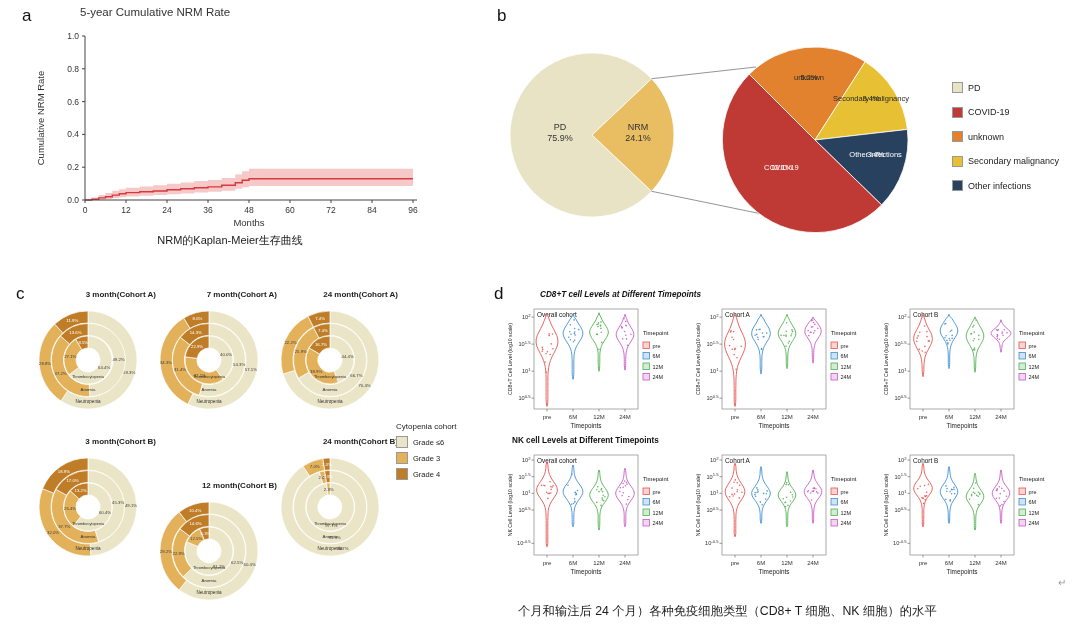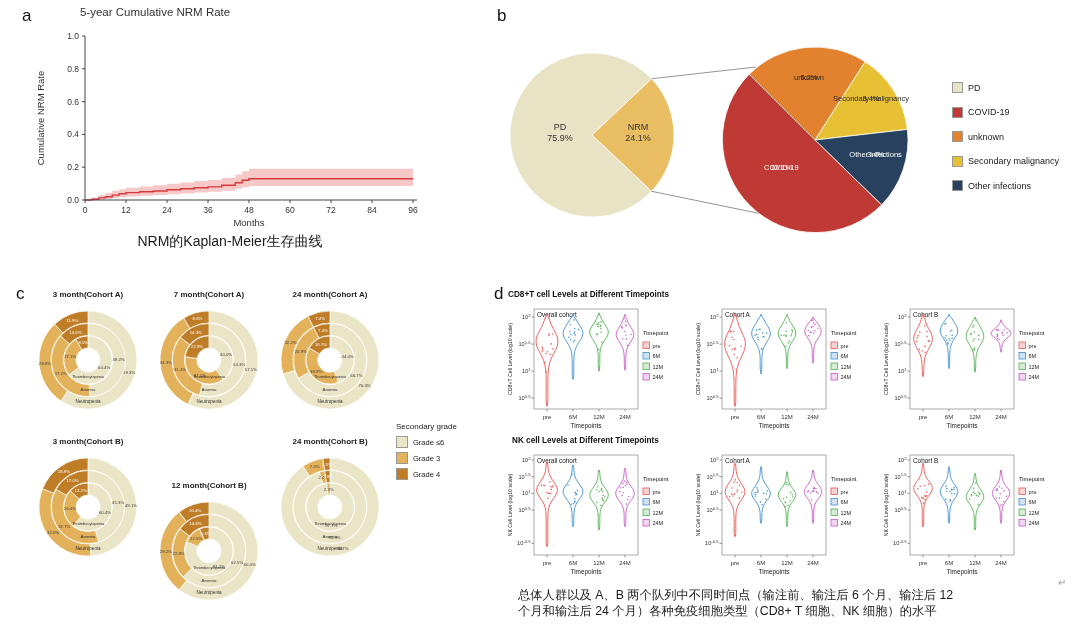--- a/index.html
+++ b/index.html
@@ -2,28 +2,28 @@
 <html><head>
 <meta charset="utf-8">
 <style>
   html,body{margin:0;padding:0;background:#fff;}
   body{width:1080px;height:625px;position:relative;font-family:"Liberation Sans",sans-serif;color:#222;overflow:hidden;}
   .canvas{position:absolute;left:0;top:0;width:1080px;height:625px;}
   .plabel{position:absolute;font-size:17px;color:#111;}
   .km-title{position:absolute;left:80px;top:6px;font-size:11.5px;color:#333;}
   #km-plot{position:absolute;left:30px;top:26px;}
   .cap{position:absolute;font-size:12.5px;color:#1b1b1b;text-align:center;}
-  .cap-a{left:30px;top:233px;width:400px;font-size:14px;}
+  .cap-a{left:30px;top:233px;width:400px;font-size:11px;}
   #pie-plot{position:absolute;left:500px;top:18px;}
   .legend-b{position:absolute;left:952px;top:82px;font-size:9px;color:#222;}
   .legend-b .lrow{display:flex;align-items:center;margin-bottom:13.5px;white-space:nowrap;}
   .sw{display:inline-block;width:9px;height:9px;margin-right:5px;border:0.5px solid #999;flex:0 0 auto;}
   .cap-b{left:555px;top:247px;width:470px;}
   .cyto{position:absolute;width:136px;}
-  .cyto-title{font-size:8px;font-weight:bold;text-align:center;color:#222;height:11px;}
+  .cyto-title{font-size:8px;font-weight:bold;text-align:right;color:#222;height:11px;}
   .cyto-svg{display:block;}
   .legend-c{position:absolute;left:396px;top:422px;font-size:7.5px;color:#222;}
   .legend-c .lg-title{font-size:8px;margin-bottom:5px;}
   .legend-c .lrow{display:flex;align-items:center;margin-bottom:4px;}
   .legend-c .sw{width:10px;height:10px;}
   .cap-c{left:10px;top:595px;width:470px;font-size:12px;}
   .vrow-title{position:absolute;font-size:8.2px;font-weight:bold;color:#111;}
   .violin-svg{position:absolute;}
   .cap-d{left:518px;top:587px;width:556px;font-size:12.3px;text-align:left;line-height:1.32;}
   .ret{position:absolute;left:1058px;top:577px;font-size:10px;color:#999;}
@@ -270,37 +270,37 @@
         <path d="M68.0,35.0A24,24 0 1 1 64.5,35.3L66.3,47.1A12,12 0 1 0 68.0,47.0Z" fill="#eae5c6" stroke="#fff" stroke-width="0.7"></path>
         <text x="69.3" y="78.5" text-anchor="middle" font-size="4.3" fill="#3c3c3c">97.7%</text>
         <path d="M64.5,35.3A24,24 0 0 1 68.0,35.0L68.0,47.0A12,12 0 0 0 66.3,47.1Z" fill="#e3b159" stroke="#fff" stroke-width="0.7"></path>
         <text x="66.7" y="42.5" text-anchor="middle" font-size="4.3" fill="#3c3c3c">2.3%</text>
         <text x="68" y="77" text-anchor="middle" font-size="3.9" fill="#333">Thrombocytopenia</text>
         <text x="68" y="89.5" text-anchor="middle" font-size="4.4" fill="#333">Anemia</text>
         <text x="68" y="101.5" text-anchor="middle" font-size="4.6" fill="#333">Neutropenia</text>
       </svg>
   </div>
   <div class="legend-c">
-    <div class="lg-title">Secondary grade</div>
+    <div class="lg-title">Cytopenia cohort</div>
     <div class="lrow">
         <span class="sw" style="background: rgb(234, 229, 198);"></span>
         <span>Grade ≤6</span>
       </div>
     <div class="lrow">
         <span class="sw" style="background: rgb(227, 177, 89);"></span>
         <span>Grade 3</span>
       </div>
     <div class="lrow">
         <span class="sw" style="background: rgb(192, 125, 39);"></span>
         <span>Grade 4</span>
       </div>
   </div>
 
   <div class="plabel" style="left:494px;top:284px;">d</div>
-  <div class="vrow-title" style="left:508px;top:290px;">CD8+T cell Levels at Different Timepoints</div>
+  <div class="vrow-title" style="left:540px;top:290px;font-style:italic;">CD8+T cell Levels at Different Timepoints</div>
   <div class="vrow-title" style="left:512px;top:436px;">NK cell Levels at Different Timepoints</div>
   <svg class="violin-svg" id="vio-0-0" width="188" height="142" style="left:504px;top:299px;">
       <rect x="30" y="10" width="104" height="100" fill="#fff" stroke="#888" stroke-width="0.7"></rect>
       <line x1="27.5" y1="18.108108108108105" x2="30" y2="18.108108108108105" stroke="#555" stroke-width="0.6"></line>
       <text x="26.5" y="20.108108108108105" text-anchor="end" font-size="5.6" fill="#333">10<tspan dy="-2.2" font-size="4.2">2</tspan></text>
       <line x1="27.5" y1="45.13513513513513" x2="30" y2="45.13513513513513" stroke="#555" stroke-width="0.6"></line>
       <text x="26.5" y="47.13513513513513" text-anchor="end" font-size="5.6" fill="#333">10<tspan dy="-2.2" font-size="4.2">1.5</tspan></text>
       <line x1="27.5" y1="72.16216216216216" x2="30" y2="72.16216216216216" stroke="#555" stroke-width="0.6"></line>
       <text x="26.5" y="74.16216216216216" text-anchor="end" font-size="5.6" fill="#333">10<tspan dy="-2.2" font-size="4.2">1</tspan></text>
       <line x1="27.5" y1="99.1891891891892" x2="30" y2="99.1891891891892" stroke="#555" stroke-width="0.6"></line>
@@ -817,17 +817,17 @@
       <rect x="139" y="43" width="6.5" height="6.5" fill="#e8534f" fill-opacity="0.25" stroke="#e8534f" stroke-width="0.8"></rect>
       <text x="148.5" y="48.5" font-size="5.5" fill="#222">pre</text>
       <rect x="139" y="53.5" width="6.5" height="6.5" fill="#3f8fd2" fill-opacity="0.25" stroke="#3f8fd2" stroke-width="0.8"></rect>
       <text x="148.5" y="59" font-size="5.5" fill="#222">6M</text>
       <rect x="139" y="64" width="6.5" height="6.5" fill="#52b152" fill-opacity="0.25" stroke="#52b152" stroke-width="0.8"></rect>
       <text x="148.5" y="69.5" font-size="5.5" fill="#222">12M</text>
       <rect x="139" y="74.5" width="6.5" height="6.5" fill="#c75bc7" fill-opacity="0.25" stroke="#c75bc7" stroke-width="0.8"></rect>
       <text x="148.5" y="80" font-size="5.5" fill="#222">24M</text>
     </svg>
   <div class="cap cap-d">
-    <span>总体人群以及 A、B 两个队列中不同时间点（输注前、输注后 6 个月、输注后 12</span><br>
+    <br>
     <span>个月和输注后 24 个月）各种免疫细胞类型（CD8+ T 细胞、NK 细胞）的水平</span>
   </div>
   <div class="ret">↵</div>
 </div>
 
 </body></html>

